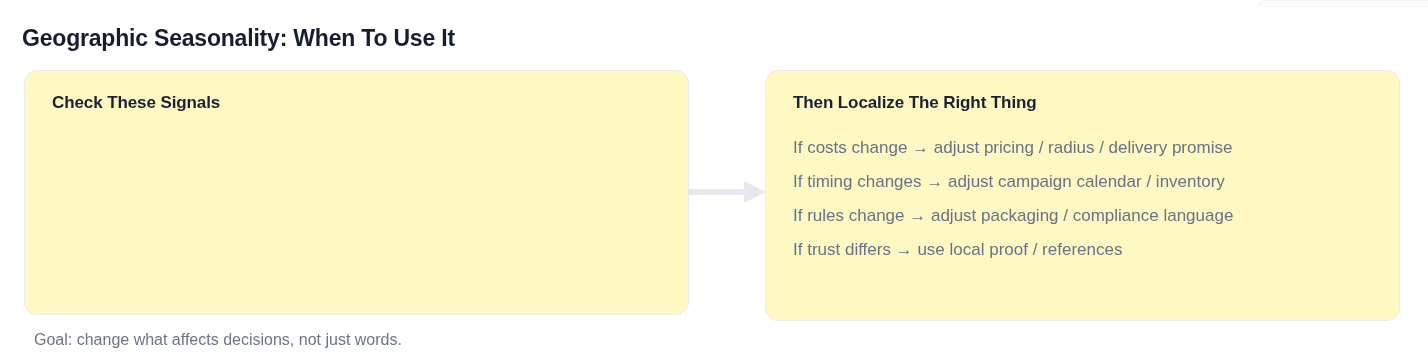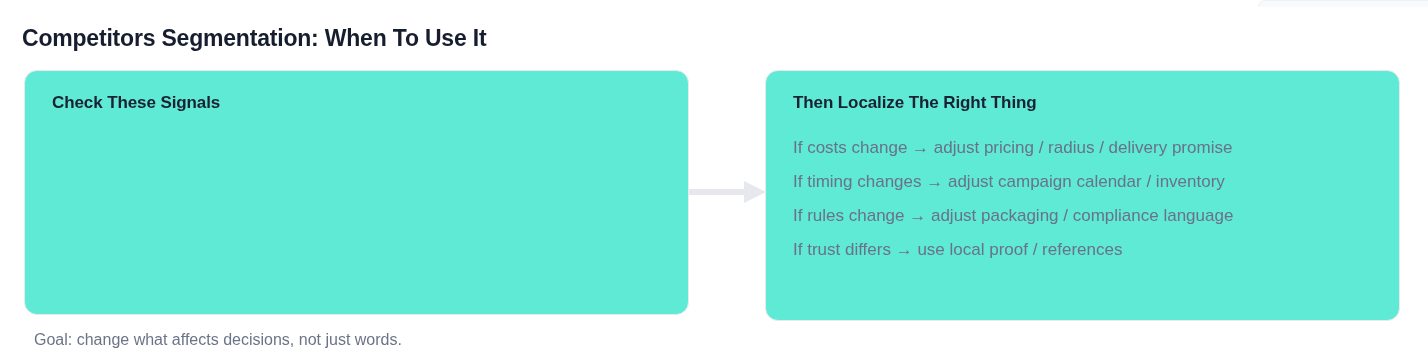--- a/index.html
+++ b/index.html
@@ -36,21 +36,21 @@
     top: 10px;
     font-size: 23px;
     font-weight: bold;
     color: #161d2e;
     letter-spacing: -0.2px;
     white-space: nowrap;
   }
 
   .card {
     position: absolute;
-    background: #5eead4;
+    background: #fef9c3;
     border: 1px solid #e8eaef;
     border-radius: 13px;
     box-sizing: border-box;
   }
   .card-left {
     left: 24px;
     top: 70px;
     width: 665px;
     height: 245px;
   }
@@ -102,21 +102,21 @@
     font-size: 16px;
     color: #6b7487;
     white-space: nowrap;
   }
 </style>
 </head>
 <body>
 
 <div class="top-peek"></div>
 
-<h1 class="page-title">Competitors Segmentation: When To Use It</h1>
+<h1 class="page-title">Geographic Seasonality: When To Use It</h1>
 
 <div class="card card-left">
   <div class="card-inner">
     <div class="card-title">Check These Signals</div>
   </div>
 </div>
 
 <div class="connector">
   <svg width="77" height="28" viewBox="0 0 77 28" xmlns="http://www.w3.org/2000/svg">
     <rect x="0" y="11" width="58" height="6" fill="#e6e8ed"></rect>

